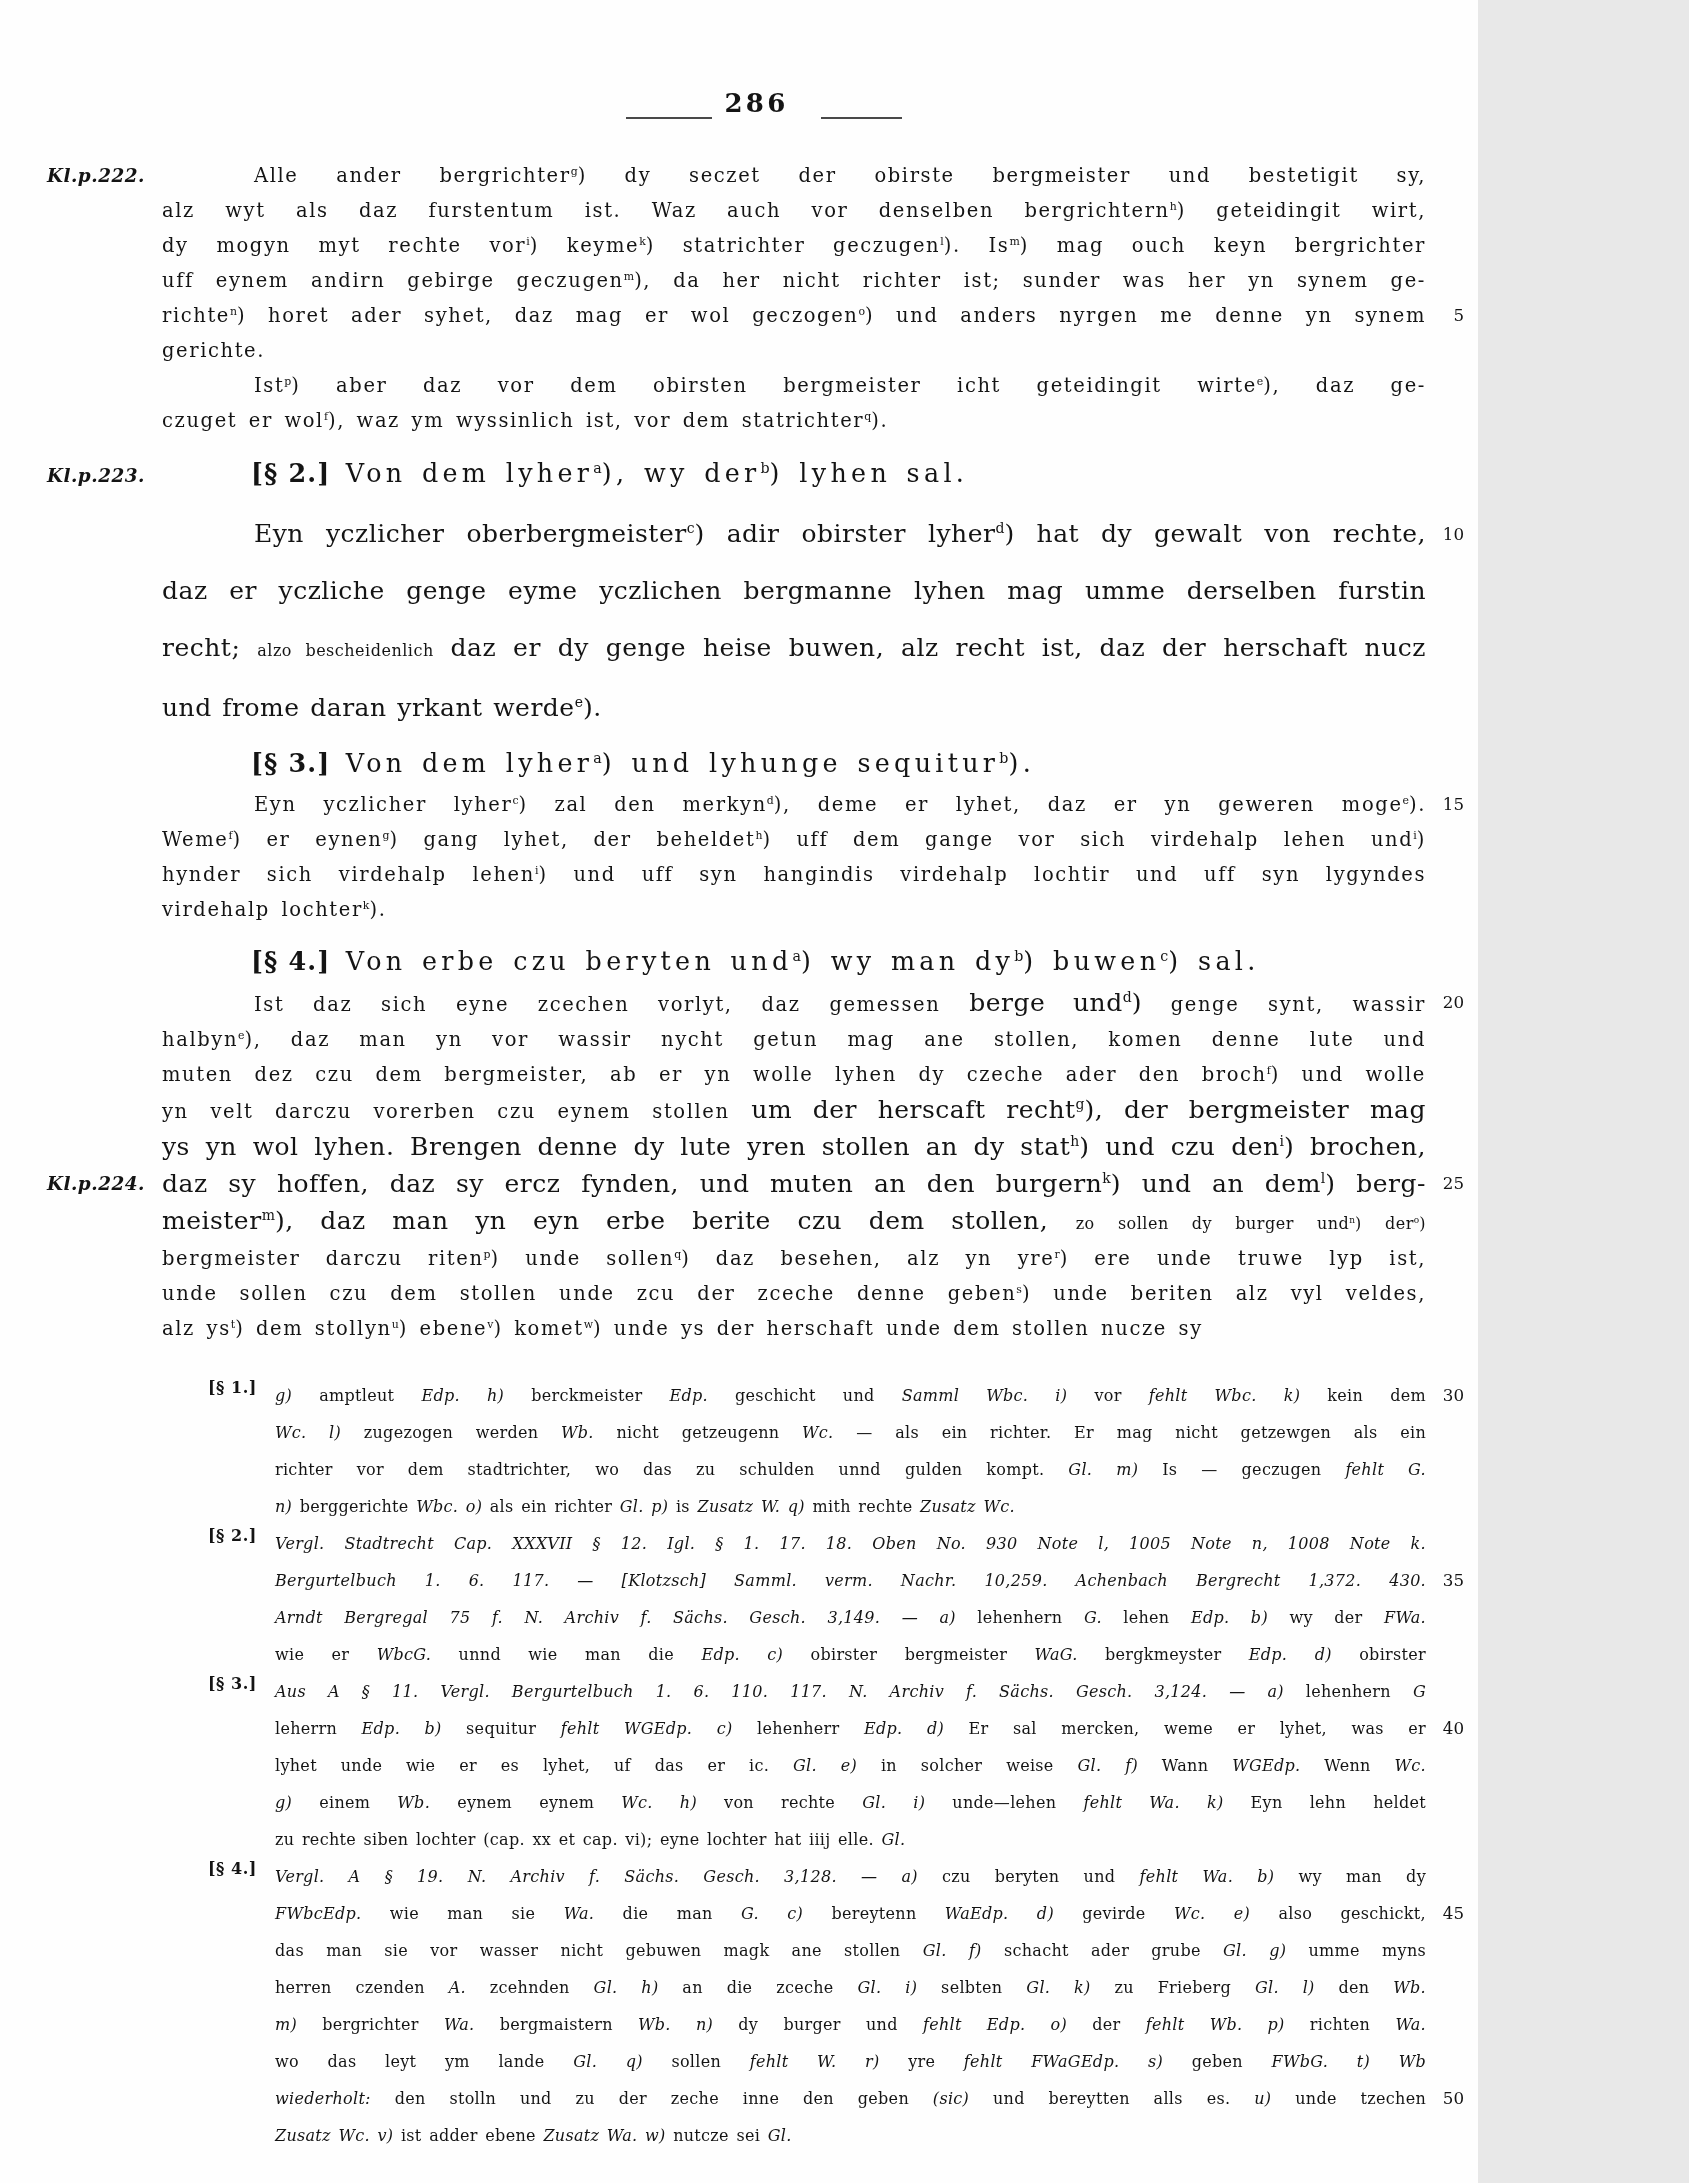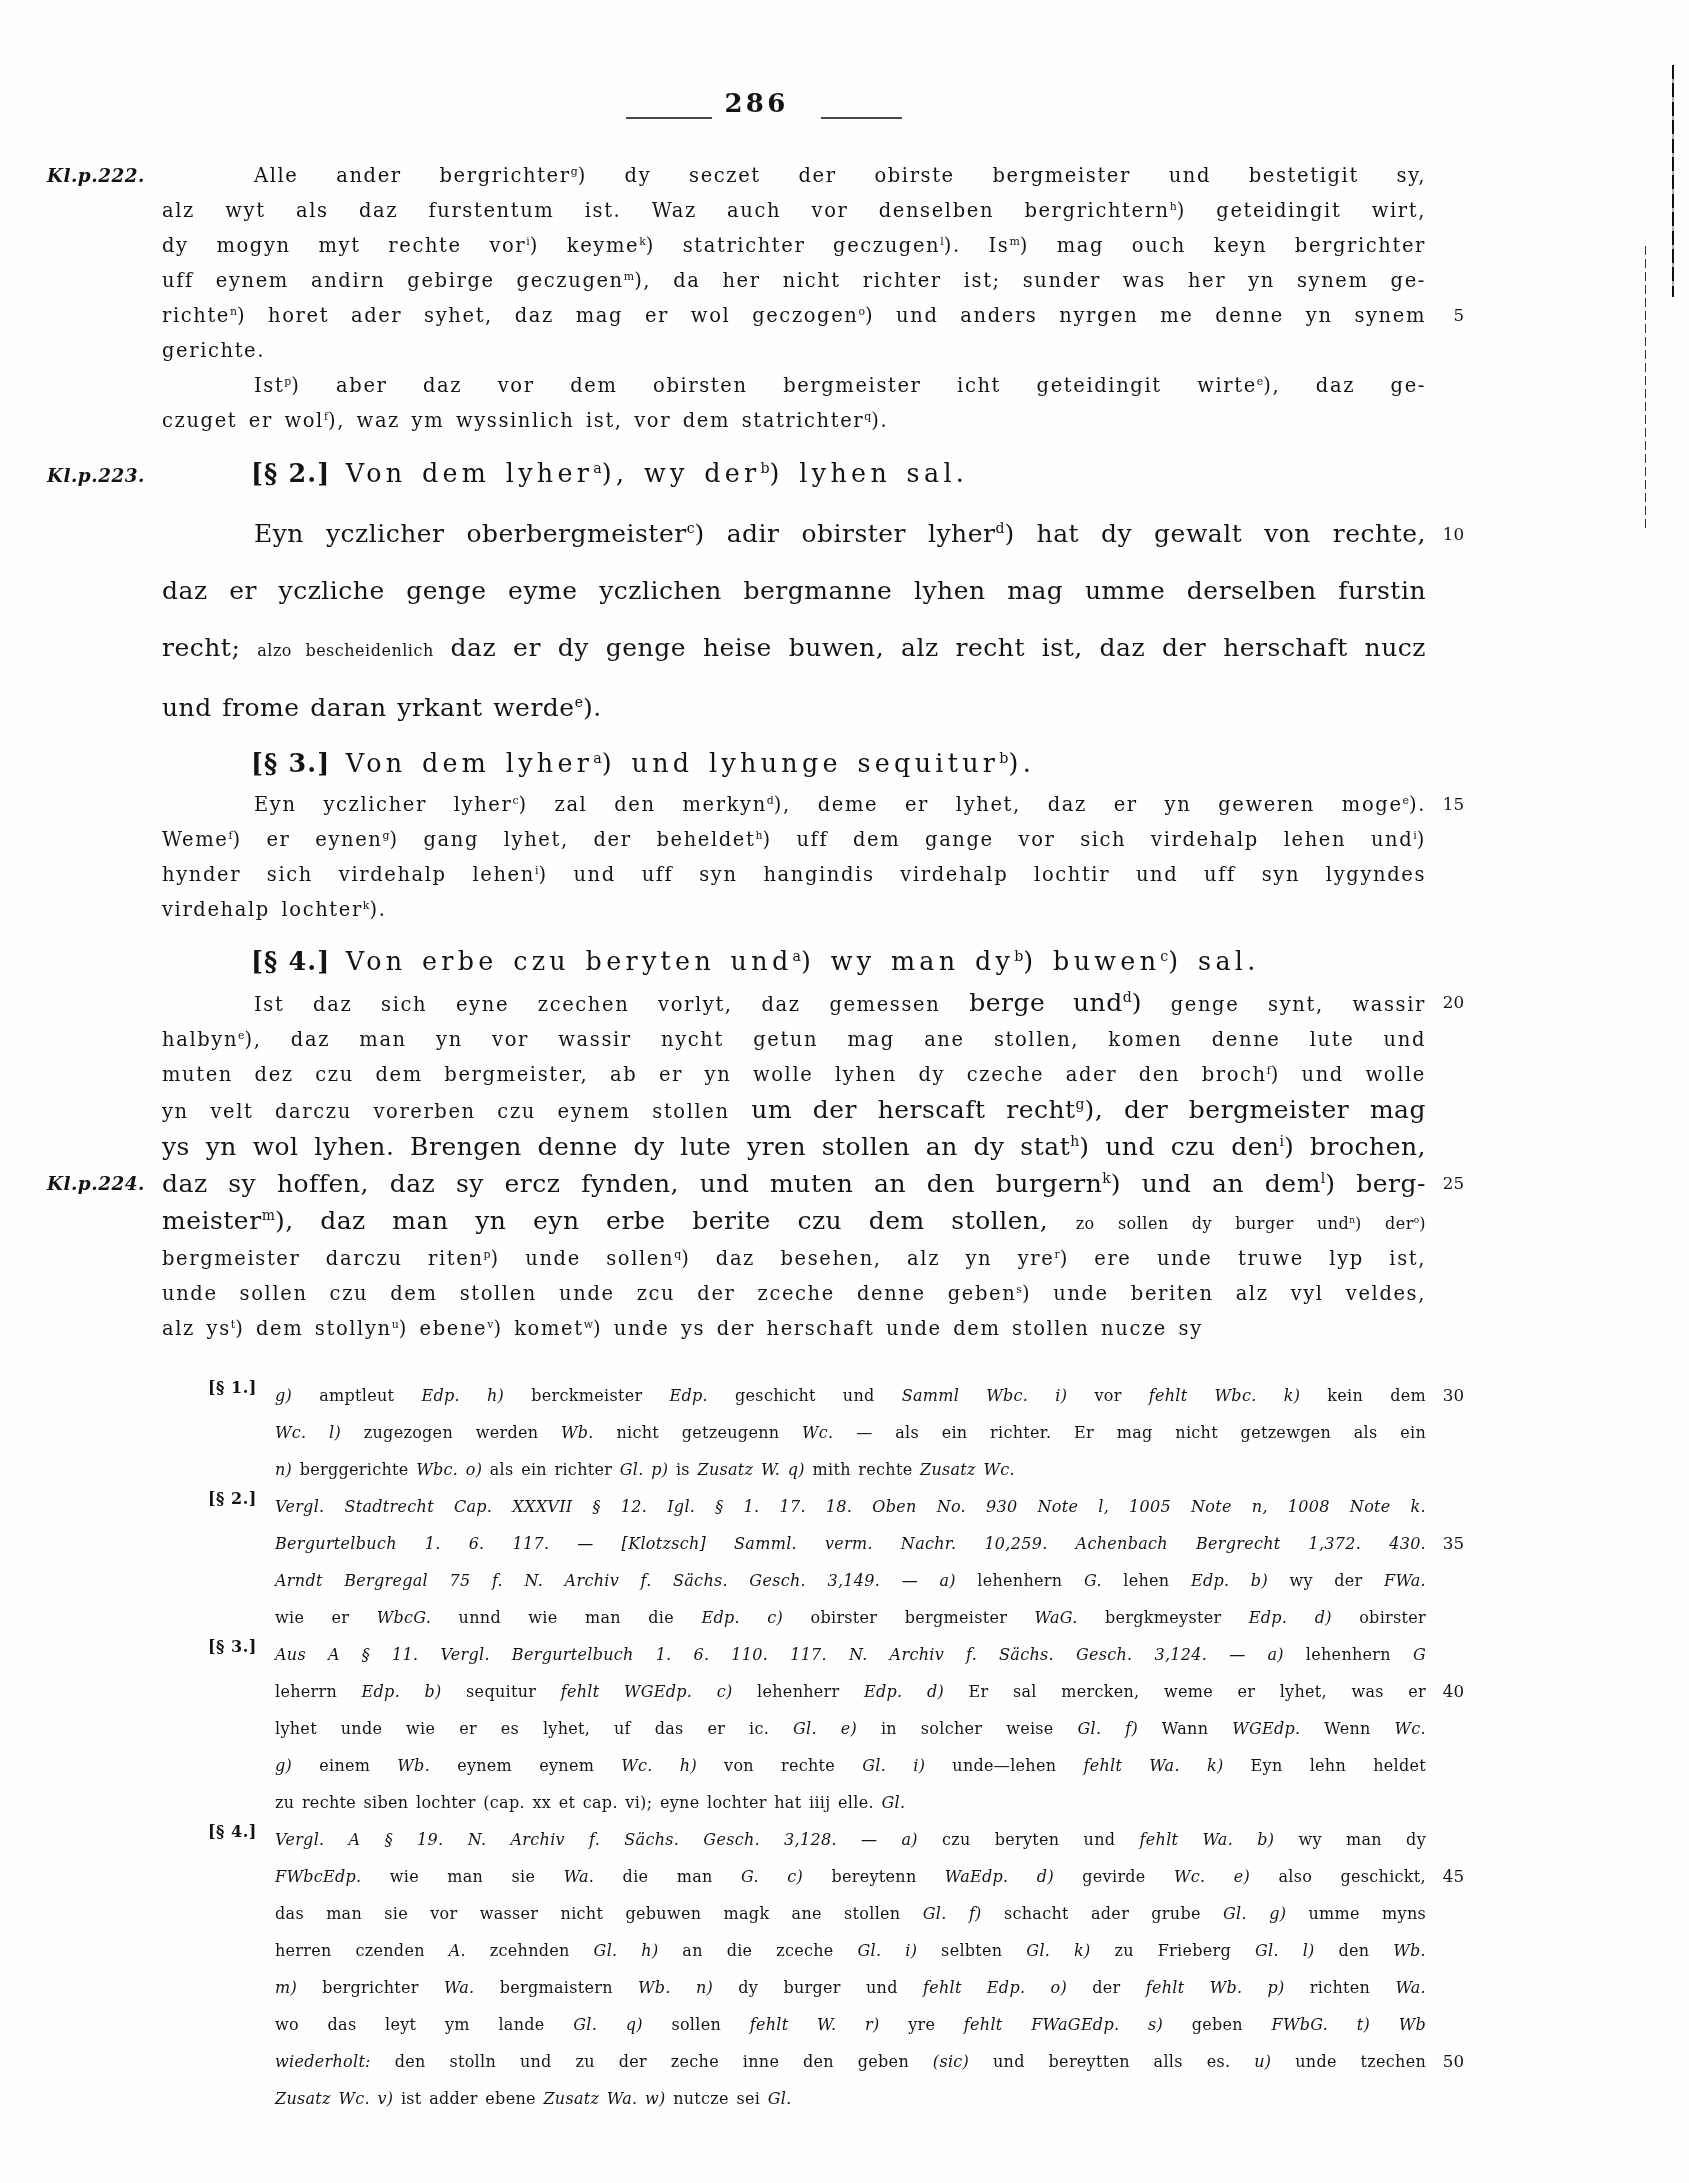--- a/index.html
+++ b/index.html
@@ -1,18 +1,18 @@
 <!DOCTYPE html>
 <html style="font-size:8.6px"><head>
 <meta charset="utf-8">
 <style>
   html,body{margin:0;padding:0;background:#e8e8e8;}
   .page{
     position:relative;
-    width:1689px;height:2183px;
+    width:1478px;height:2183px;
     background:#fefefe;
     font-family:"DejaVu Serif","Liberation Serif",serif;
     color:#141414;
     overflow:hidden;
   }
   .pagenum{
     position:absolute;top:88px;left:697px;width:119px;
     text-align:center;font-size:26px;font-weight:bold;letter-spacing:3.2px;
   }
   .hrule{position:absolute;top:117px;height:2.2px;background:#1c1c1c;opacity:.8;}
@@ -113,20 +113,21 @@
           <div class="line">bergmeister darczu riten<sup>p</sup>) unde sollen<sup>q</sup>) daz besehen, alz yn yre<sup>r</sup>) ere unde truwe lyp ist,</div>
           <div class="line">unde sollen czu dem stollen unde zcu der zceche denne geben<sup>s</sup>) unde beriten alz vyl veldes,</div>
           <div class="line last">alz ys<sup>t</sup>) dem stollyn<sup>u</sup>) ebene<sup>v</sup>) komet<sup>w</sup>) unde ys der herschaft unde dem stollen nucze sy</div>
         </div>
       </div>
     <div id="footnotes" class="fns">
         <div class="fn">
           <span class="fnlabel">[§ 1.]</span>
           <div class="line"><i>g)</i> amptleut <i>Edp.</i>   <i>h)</i> berckmeister <i>Edp.</i> geschicht und <i>Samml Wbc.</i>   <i>i)</i> vor <i>fehlt Wbc.</i>   <i>k)</i> kein dem<span class="lnum">30</span></div>
           <div class="line"><i>Wc.</i>   <i>l)</i> zugezogen werden <i>Wb.</i> nicht getzeugenn <i>Wc.</i> — als ein richter. Er mag nicht getzewgen als ein</div>
+          <div class="line">richter vor dem stadtrichter, wo das zu schulden unnd gulden kompt. <i>Gl.</i>   <i>m)</i> Is — geczugen <i>fehlt G.</i></div>
           <div class="line last"><i>n)</i> berggerichte <i>Wbc.</i>   <i>o)</i> als ein richter <i>Gl.</i>   <i>p)</i> is <i>Zusatz W.</i>   <i>q)</i> mith rechte <i>Zusatz Wc.</i></div>
         </div>
         <div class="fn">
           <span class="fnlabel">[§ 2.]</span>
           <div class="line"><i>Vergl. Stadtrecht Cap. XXXVII § 12.  Igl. § 1. 17. 18.  Oben No. 930 Note l, 1005 Note n, 1008 Note k.</i></div>
           <div class="line"><i>Bergurtelbuch 1. 6. 117. — [Klotzsch] Samml. verm. Nachr. 10,259.  Achenbach Bergrecht 1,372. 430.</i><span class="lnum">35</span></div>
           <div class="line"><i>Arndt Bergregal 75 f.  N. Archiv f. Sächs. Gesch. 3,149. — a)</i> lehenhern <i>G.</i> lehen <i>Edp.</i>   <i>b)</i> wy der <i>FWa.</i></div>
           <div class="line">wie er <i>WbcG.</i> unnd wie man die <i>Edp.</i>   <i>c)</i> obirster bergmeister <i>WaG.</i> bergkmeyster <i>Edp.</i>   <i>d)</i> obirster</div>
         </div>
         <div class="fn">

